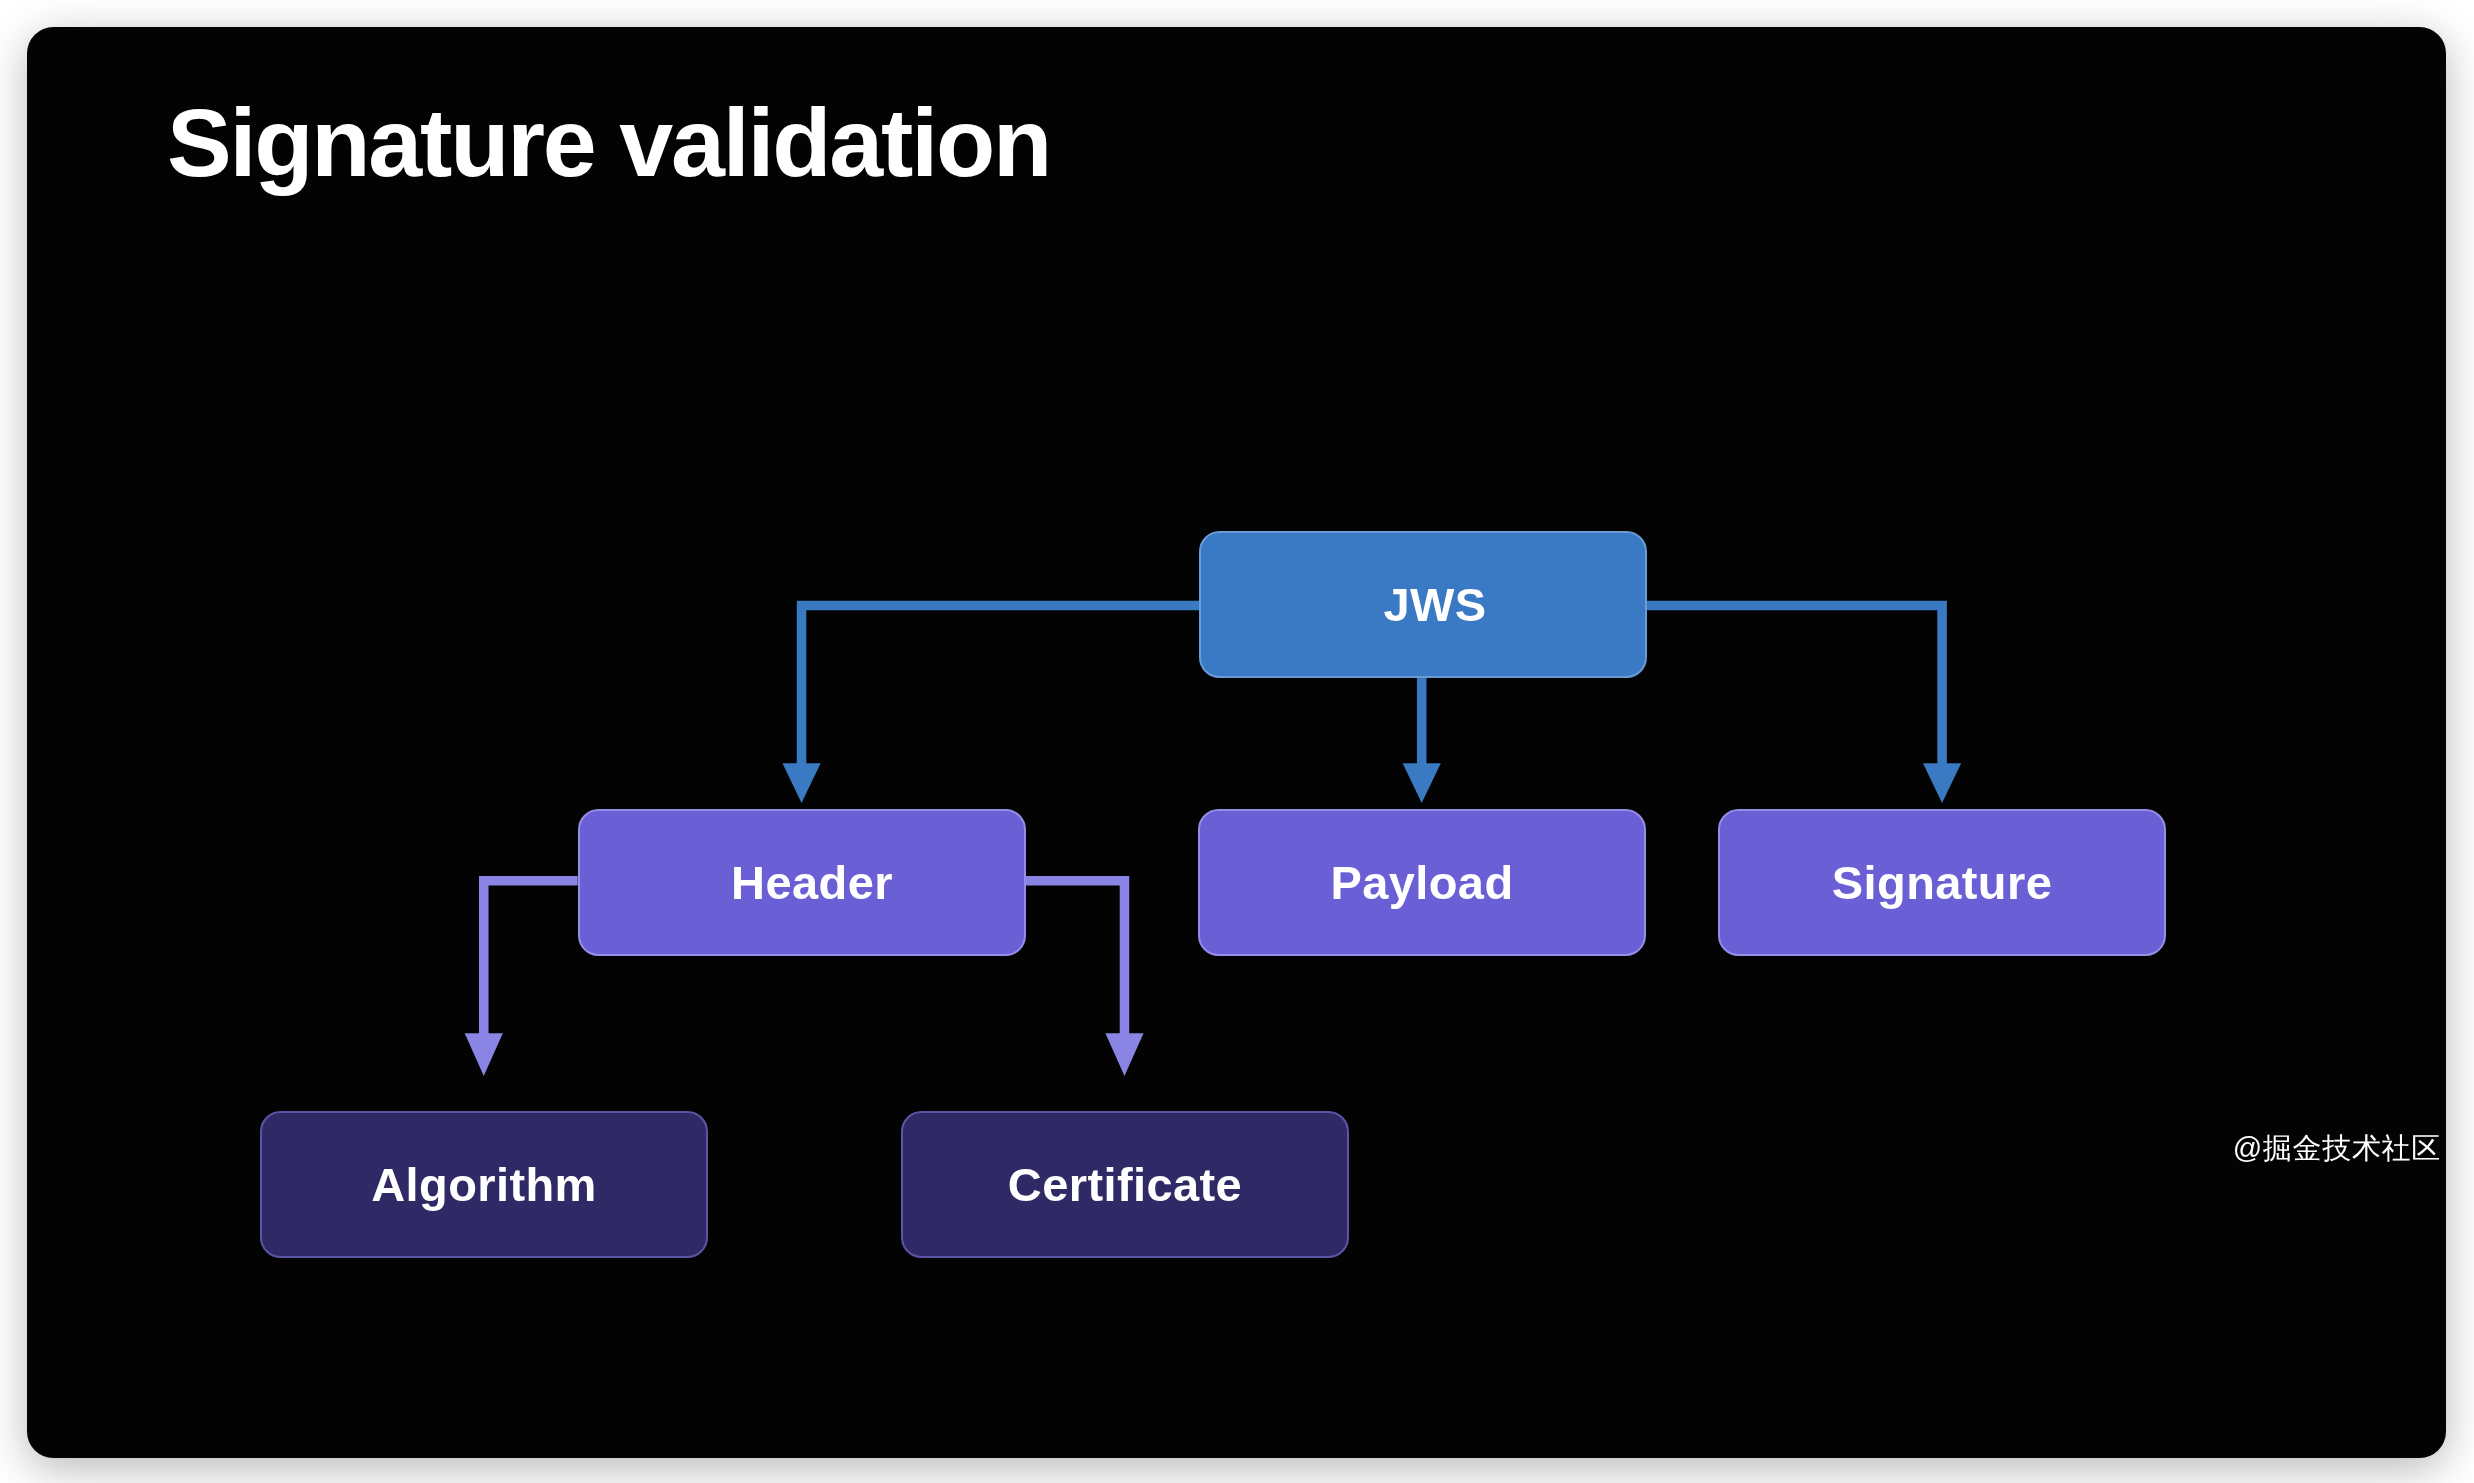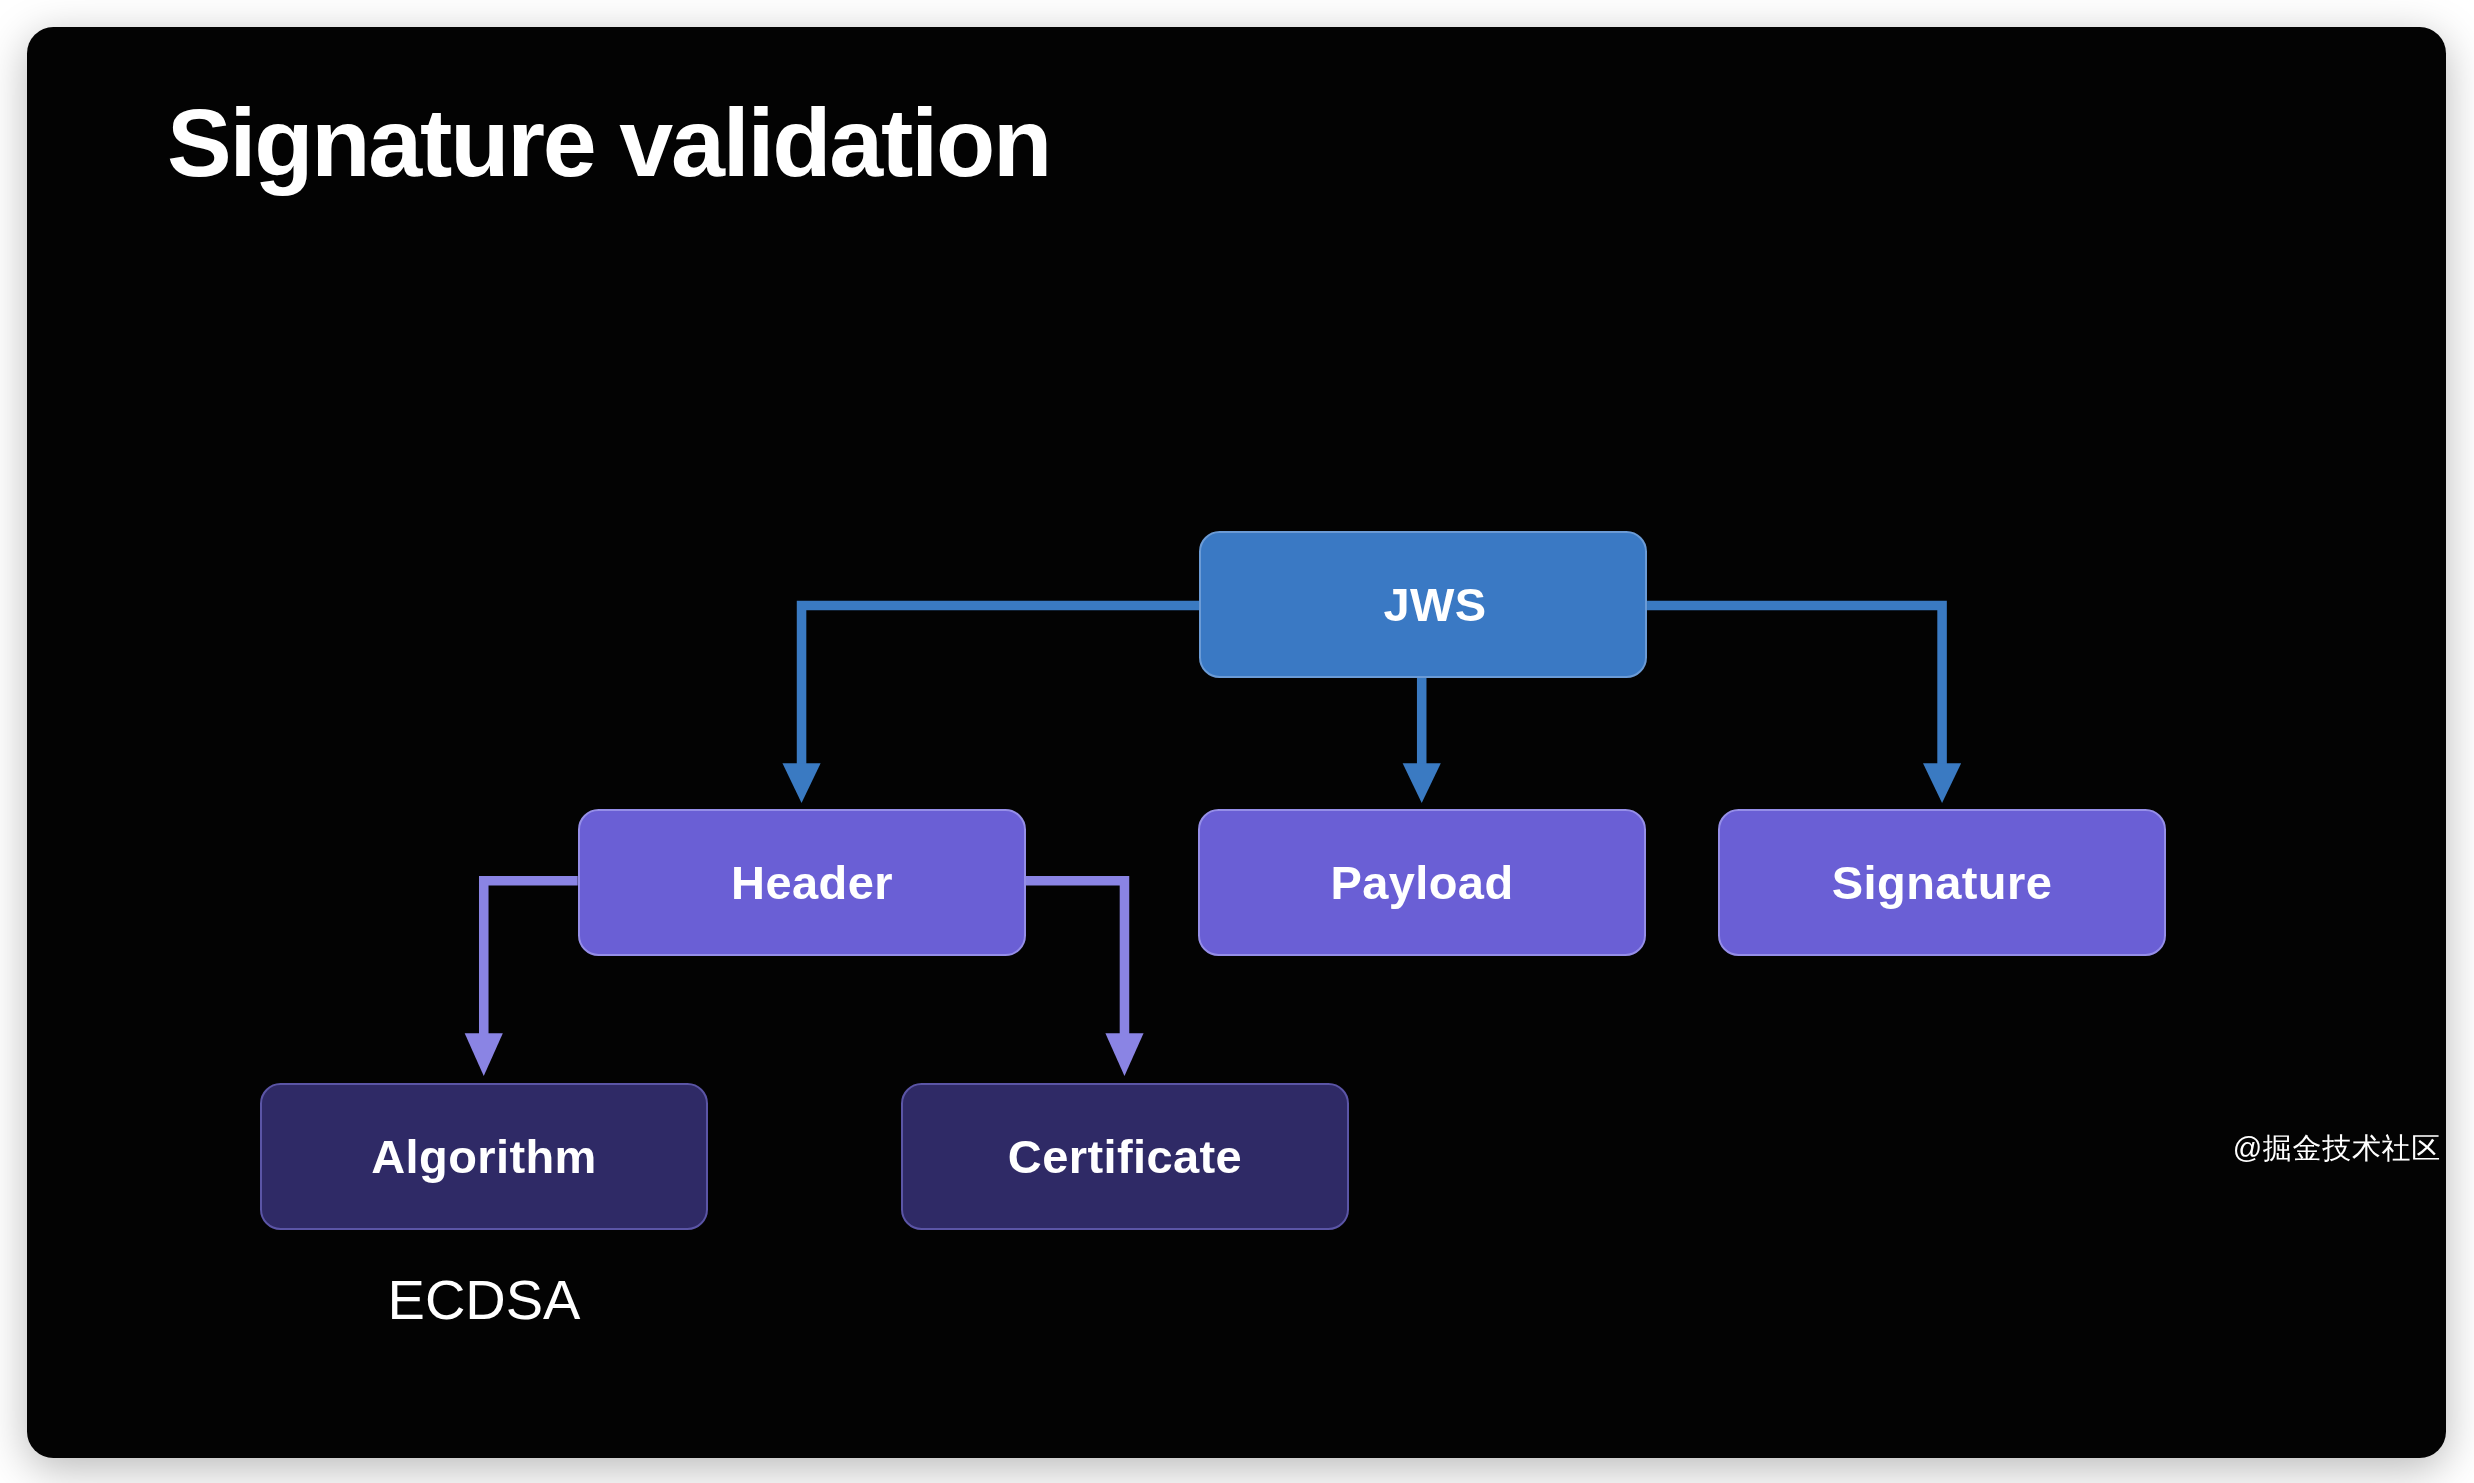--- a/index.html
+++ b/index.html
@@ -34,21 +34,21 @@
   }
   .connector-layer{position:absolute;left:0;top:0;width:2475px;height:1484px;pointer-events:none;}
   .node{
     position:absolute;width:448px;height:147px;
     display:flex;align-items:center;justify-content:center;
     border-radius:20.5px;
     color:var(--text);font-size:47px;font-weight:600;letter-spacing:0.4px;
   }
   .node-root{background:var(--root-fill);border:2.9px solid var(--root-border);padding-left:24px;}
   .node-mid{background:var(--mid-fill);border:2.9px solid var(--mid-border);}
-  .node-leaf{background:var(--leaf-fill);border:2.9px solid var(--leaf-border);}
+  .node-leaf{background:var(--leaf-fill);border:2.9px solid var(--leaf-border);margin-top:28px;}
   .node-jws{left:1199px;top:531px;}
   .node-header{left:578px;top:809px;padding-left:20px;}
   .node-payload{left:1198px;top:809px;}
   .node-signature{left:1718px;top:809px;}
   .node-algorithm{left:260px;top:1083px;}
   .node-certificate{left:901px;top:1083px;}
   .caption{
     position:absolute;width:448px;top:1267px;
     text-align:center;
     color:var(--text);font-size:56px;font-weight:400;
@@ -104,18 +104,17 @@
   </div>
 
   <div class="node node-leaf node-algorithm">
     <span>Algorithm</span>
   </div>
 
   <div class="node node-leaf node-certificate">
     <span>Certificate</span>
   </div>
 
-  <div class="caption caption-ecdsa">ECDSA</div>
 
   <div class="watermark">@掘金技术社区</div>
 
 </div>
 
 
 </body></html>

